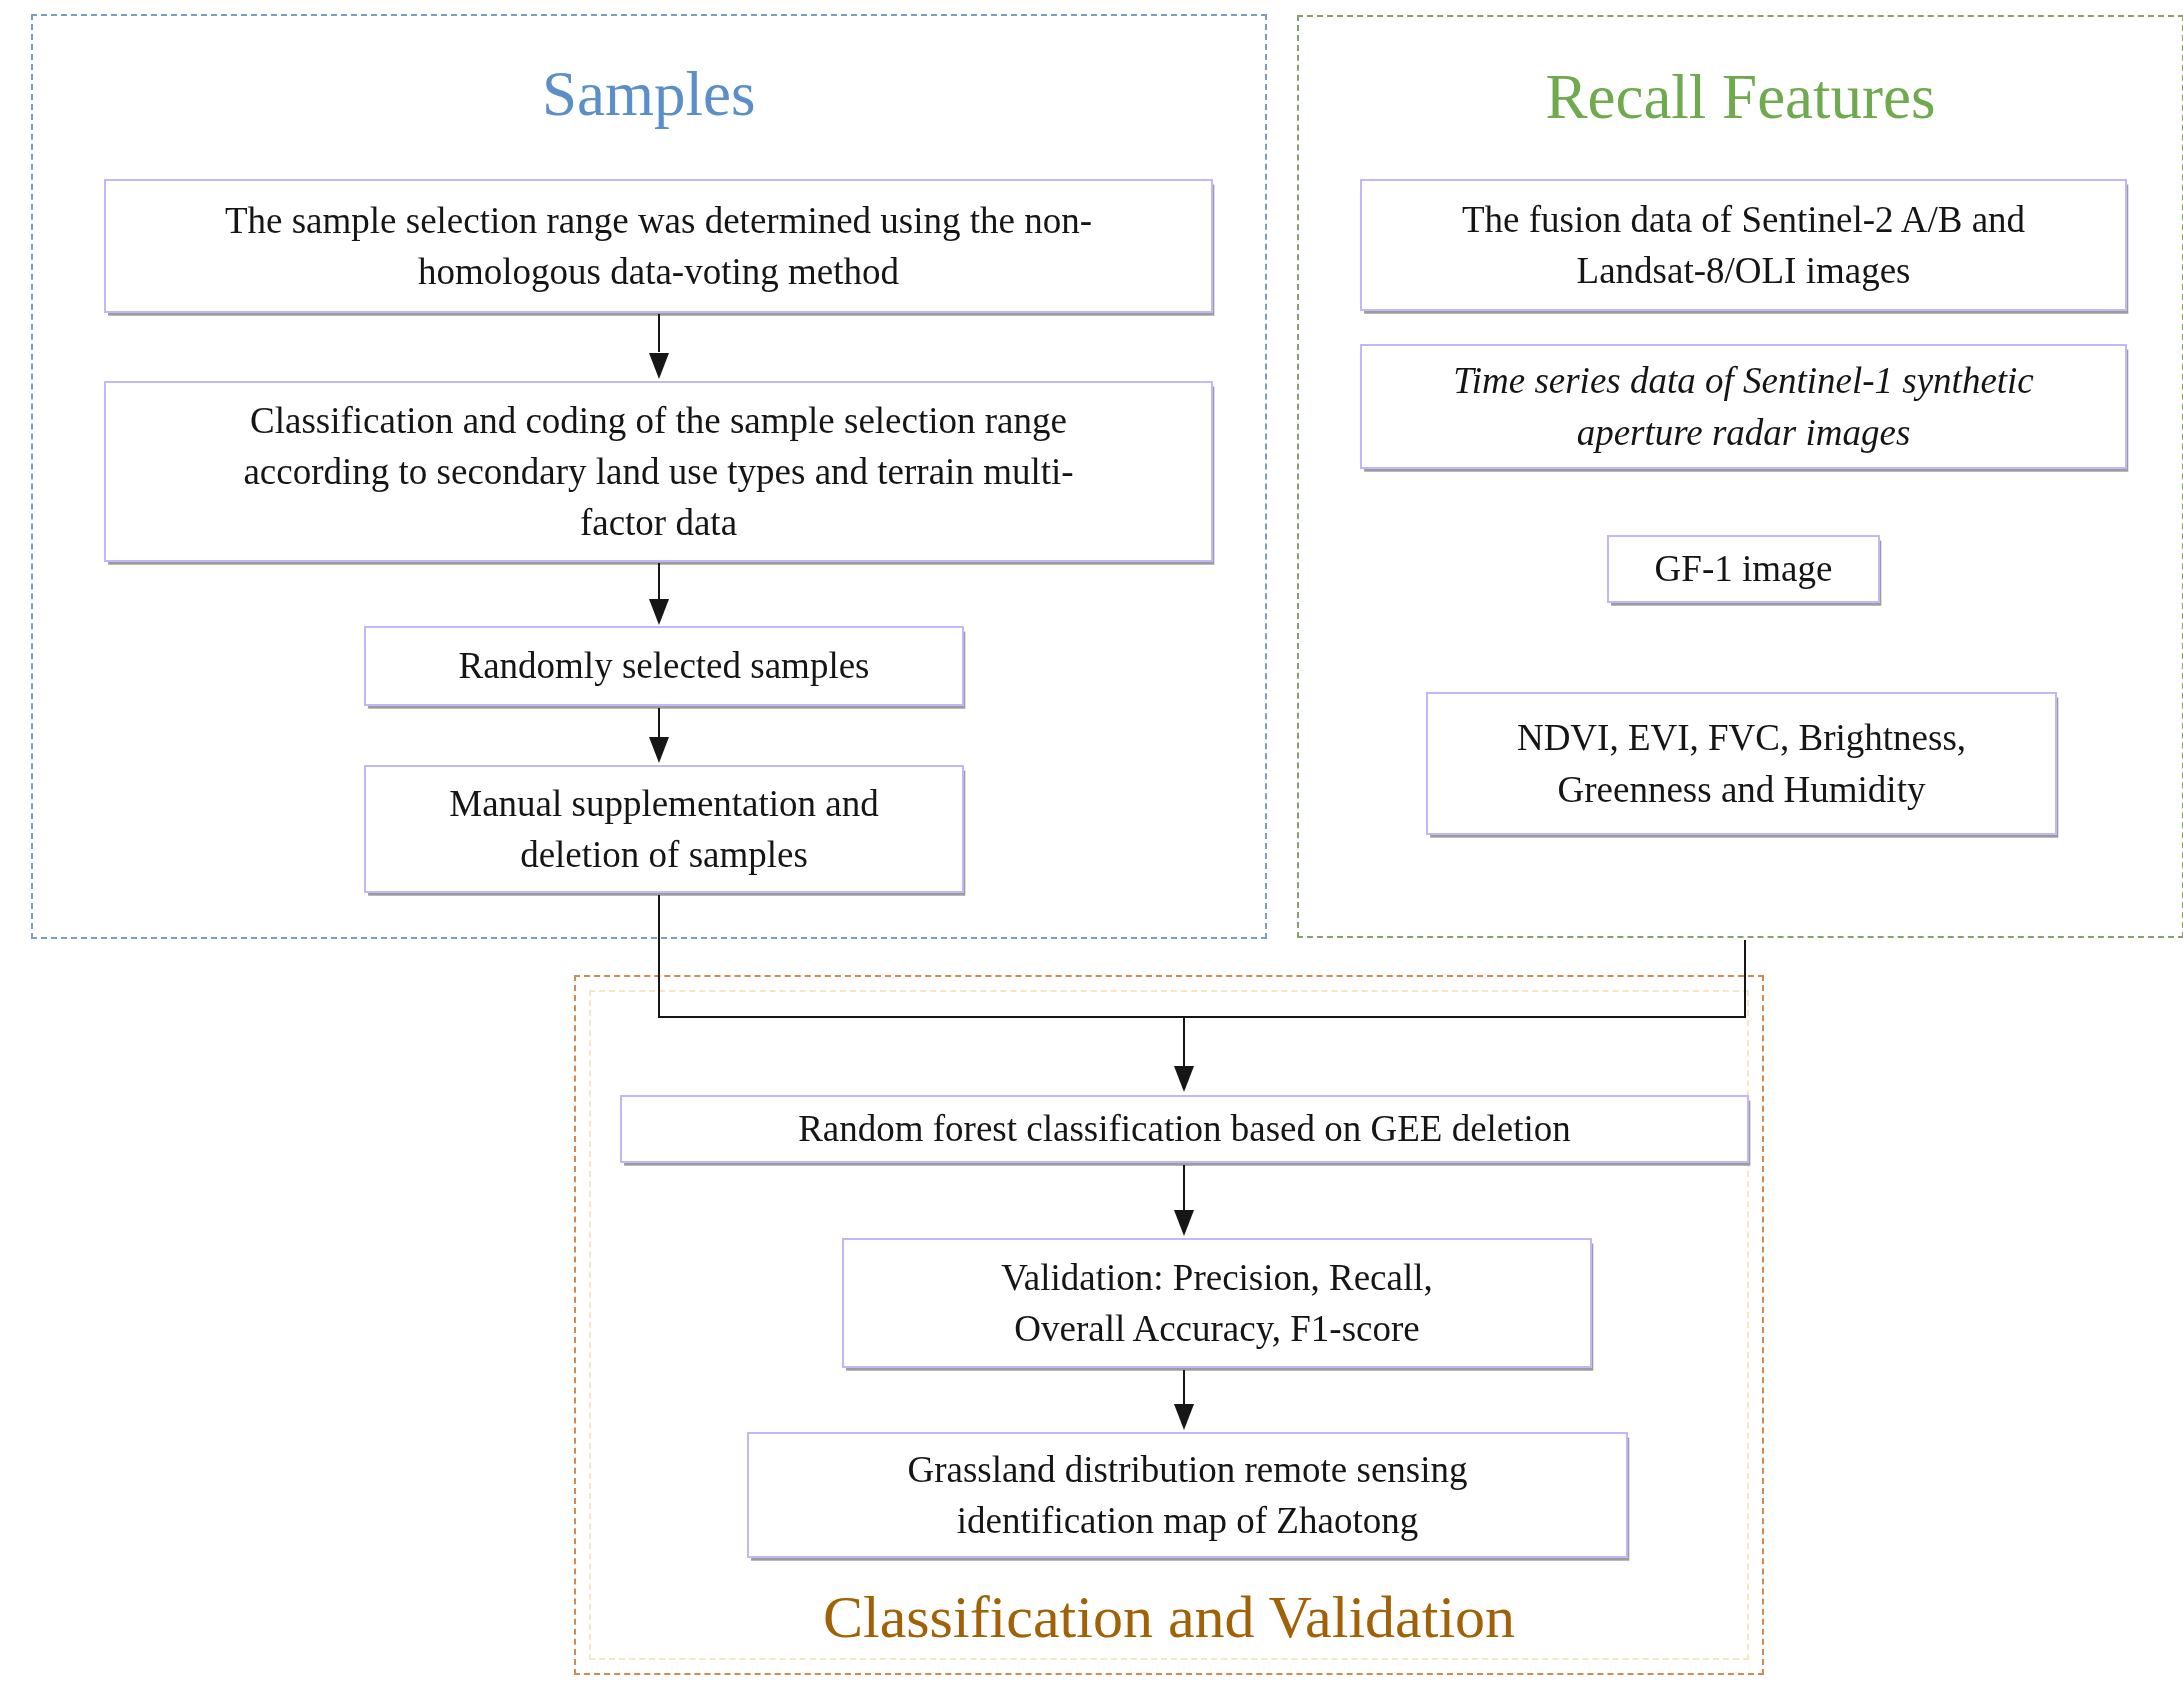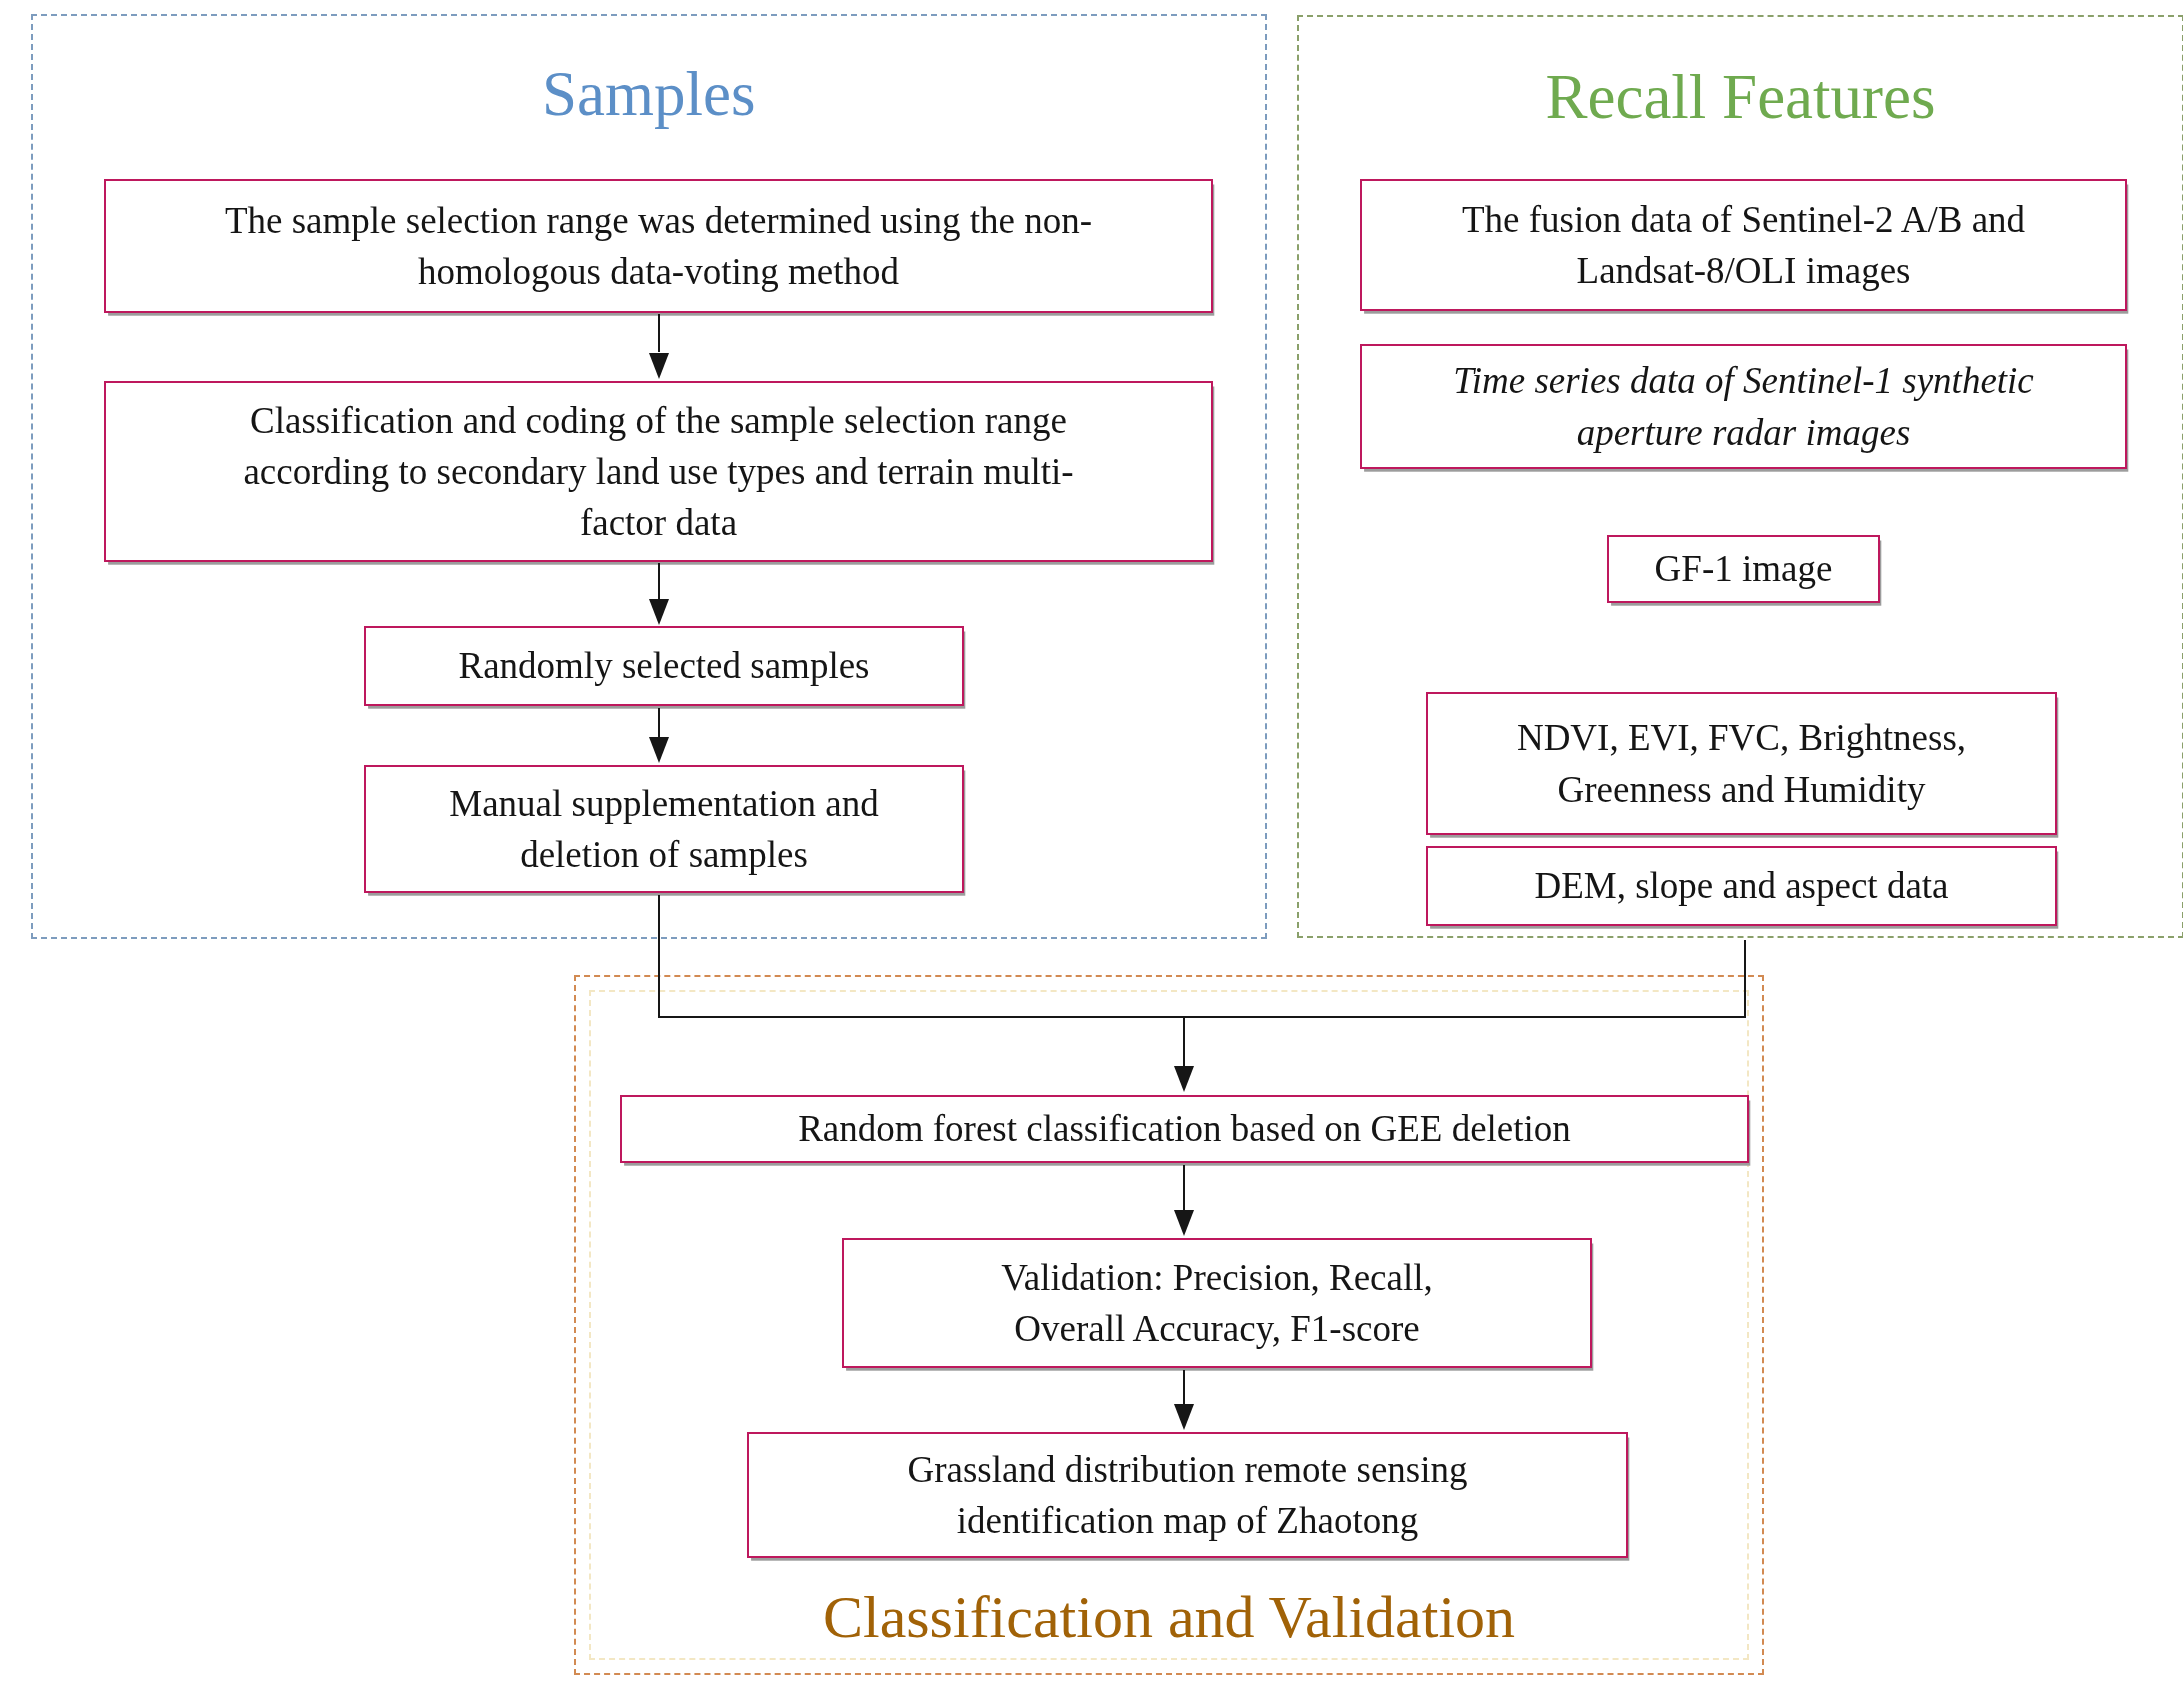--- a/index.html
+++ b/index.html
@@ -26,21 +26,21 @@
     white-space:pre-line; pointer-events:none;
   }
   #title-samples        { top:42px;  color:#5c8fc7; }
   #title-input          { top:44px;  color:#6faa4f; }
   #title-classification { top:606px; color:#a16207; font-size:60px; }
 
   
   .box {
     position:absolute;
     background:#ffffff;
-    border:2px solid #be185d;
+    border:2px solid #c4b5fd;
     box-shadow:2.7px 4.1px 0 -1.4px #9c9c9c;
     display:flex; align-items:center; justify-content:center;
     text-align:center; font-size:37px; line-height:1.38;
     white-space:pre-line; padding:0 13.6px; box-sizing:border-box;
   }
   #b1 { left:91px;  top:179px;  width:1109px; height:134px; }
   #b2 { left:91px;  top:381px;  width:1109px; height:181px; }
   #b3 { left:351px;  top:626px;  width:600px;  height:80px; }
   #b4 { left:351px;  top:765px; width:600px;  height:128px; }
 
@@ -90,21 +90,20 @@
   <div class="box" id="b4">Manual supplementation and
 deletion of samples</div>
 
   <div class="box" id="f1">The fusion data of Sentinel-2 A/B and
 Landsat-8/OLI images</div>
   <div class="box" id="f2">Time series data of Sentinel-1 synthetic
 aperture radar images</div>
   <div class="box" id="f3">GF-1 image</div>
   <div class="box" id="f4">NDVI, EVI, FVC, Brightness,
 Greenness and Humidity</div>
-  <div class="box" id="f5">DEM, slope and aspect data</div>
 
   <div class="box" id="r1">Random forest classification based on GEE deletion</div>
   <div class="box" id="r2">Validation: Precision, Recall,
 Overall Accuracy, F1-score</div>
   <div class="box" id="r3">Grassland distribution remote sensing
 identification map of Zhaotong</div>
 
   <div class="vline" style="left:645px; top:314px; height:38px;"></div>
   <div class="ahead" style="left:636px; top:353px;"></div>
 

